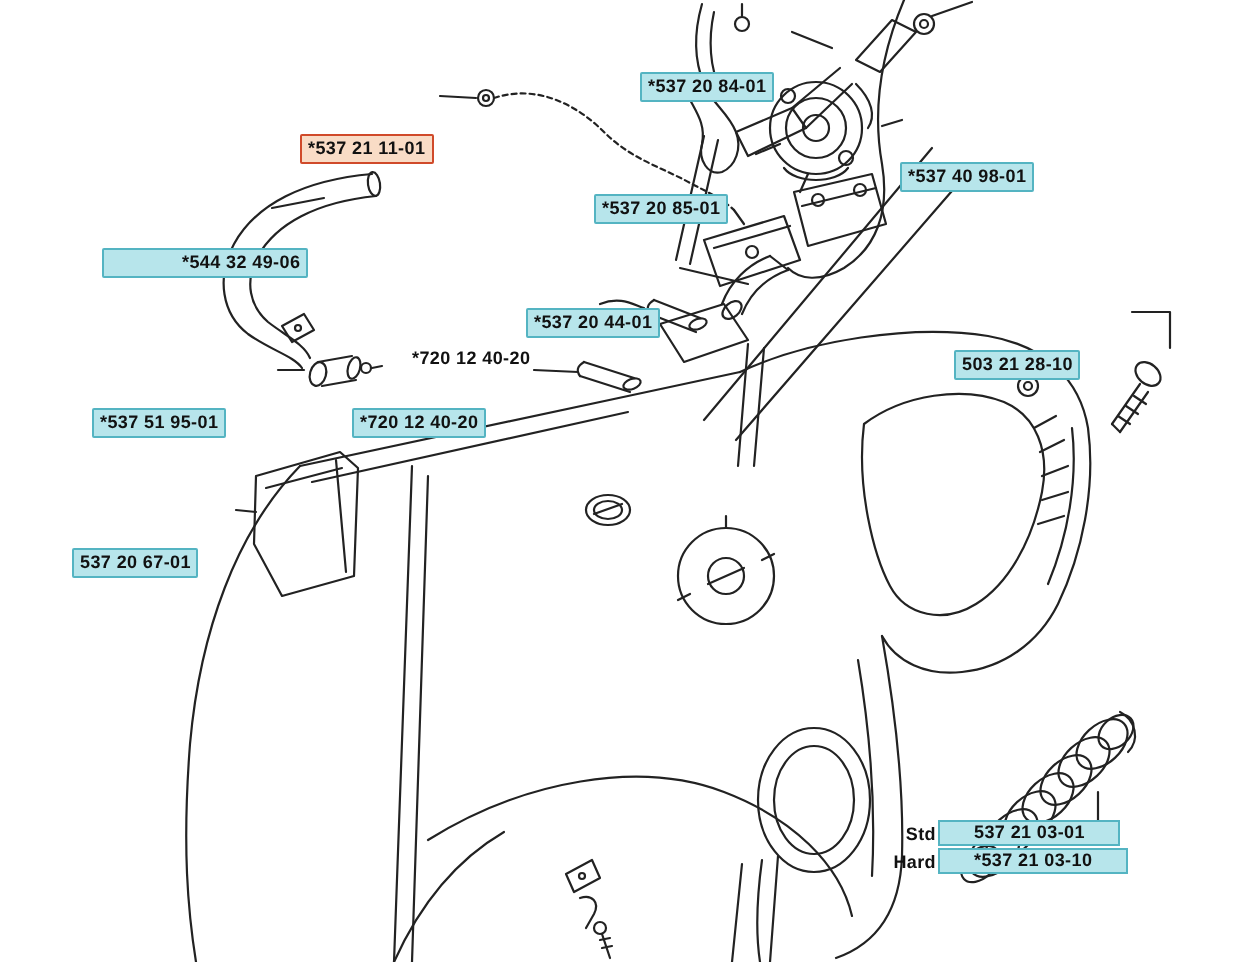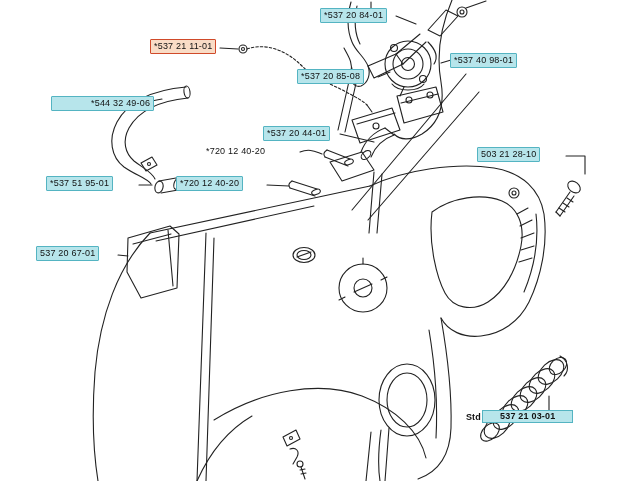--- a/index.html
+++ b/index.html
@@ -7,31 +7,31 @@
     width:620px; height:481px; position:relative;
     background:#ffffff; overflow:hidden;
     font-family:"Liberation Sans", sans-serif;
   }
   svg.art { position:absolute; left:0; top:0; }
   svg.art path, svg.art circle, svg.art ellipse, svg.art line, svg.art polygon {
     fill:none; stroke:#222222; stroke-width:1.1;
     stroke-linecap:round; stroke-linejoin:round;
   }
   .part-label {
-    position:absolute; font-size:9px; font-weight:normal; color:#111;
+    position:absolute; font-size:9px; font-weight:bold; color:#111;
     line-height:11px; padding:1px 3px; white-space:nowrap;
-    border:1px solid transparent; border-radius:1px; letter-spacing:.2px;
+    border:1px solid transparent; border-radius:1px; letter-spacing:.2px;margin-top:28px;
   }
   .hl-cyan   { background:#b7e5eb; border-color:#54b4c2; cursor:pointer; }
   .hl-orange { background:#f9dcc6; border-color:#d04a2a; cursor:pointer; }
   .hl-none   { background:transparent; border:none; padding:1px 0; }
   .variants { position:absolute; left:436px; top:410px; }
   .variant-row { display:flex; align-items:center; margin-bottom:1px; }
   .variant-prefix {
-    font-size:9px; font-weight:bold; color:#111; width:45px;
+    font-size:9px; font-weight:bold; color:#111; width:32px;
     text-align:right; margin-right:1px; letter-spacing:.2px;
   }
   .variant-part {
     font-size:9px; font-weight:bold; color:#111; line-height:11px;
     background:#b7e5eb; border:1px solid #54b4c2; padding:0 17px;
     letter-spacing:.2px; cursor:pointer;
   }
 </style>
 </head>
 <body>
@@ -216,21 +216,21 @@
     <line x1="267" y1="185" x2="289" y2="186"></line>
     <line x1="118" y1="255" x2="128" y2="256"></line>
     <path d="M541,419 L549,419 L549,396"></path>
   </g>
 </svg>
 
 <div class="part-label hl-cyan" style="left:320px; top:8px;">*537 20 84-01</div>
 
 <div class="part-label hl-orange" style="left:150px; top:39px;">*537 21 11-01</div>
 
-<div class="part-label hl-cyan" style="left:297px; top:69px;">*537 20 85-08</div>
+<div class="part-label hl-cyan" style="left:297px; top:69px;">*537 20 85-01</div>
 
 <div class="part-label hl-cyan" style="left:450px; top:53px;">*537 40 98-01</div>
 
 <div class="part-label hl-cyan" style="left:51px; top:96px;padding-left:39px;">*544 32 49-06</div>
 
 <div class="part-label hl-cyan" style="left:263px; top:126px;">*537 20 44-01</div>
 
 <div class="part-label hl-none" style="left:206px; top:145px;">*720 12 40-20</div>
 
 <div class="part-label hl-cyan" style="left:477px; top:147px;">503 21 28-10</div>
@@ -239,13 +239,17 @@
 
 <div class="part-label hl-cyan" style="left:176px; top:176px;">*720 12 40-20</div>
 
 <div class="part-label hl-cyan" style="left:36px; top:246px;text-align:center;">537 20 67-01</div>
 
 <div class="variants">
   <div class="variant-row">
     <span class="variant-prefix">Std</span>
     <span class="variant-part">537 21 03-01</span>
   </div>
+  <div class="variant-row">
+    <span class="variant-prefix">Hard</span>
+    <span class="variant-part">*537 21 03-10</span>
+  </div>
 </div>
 
 </body></html>

